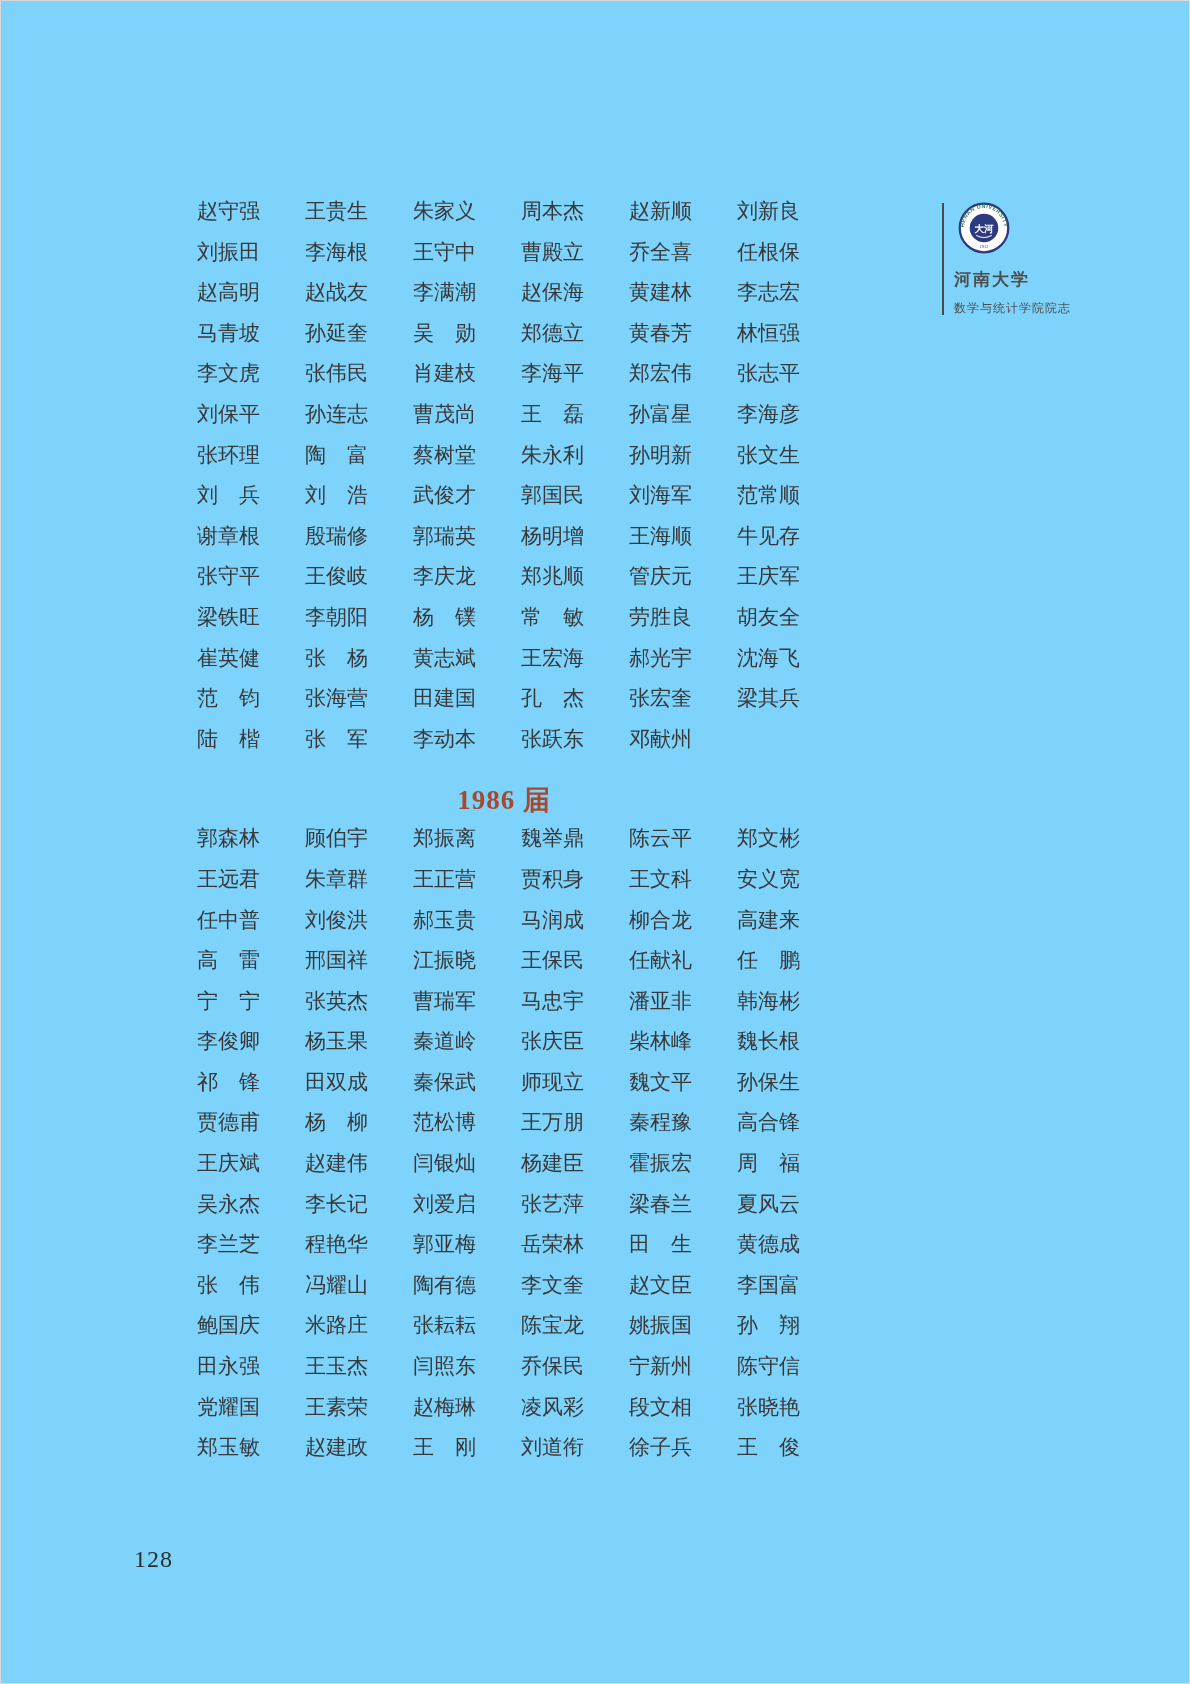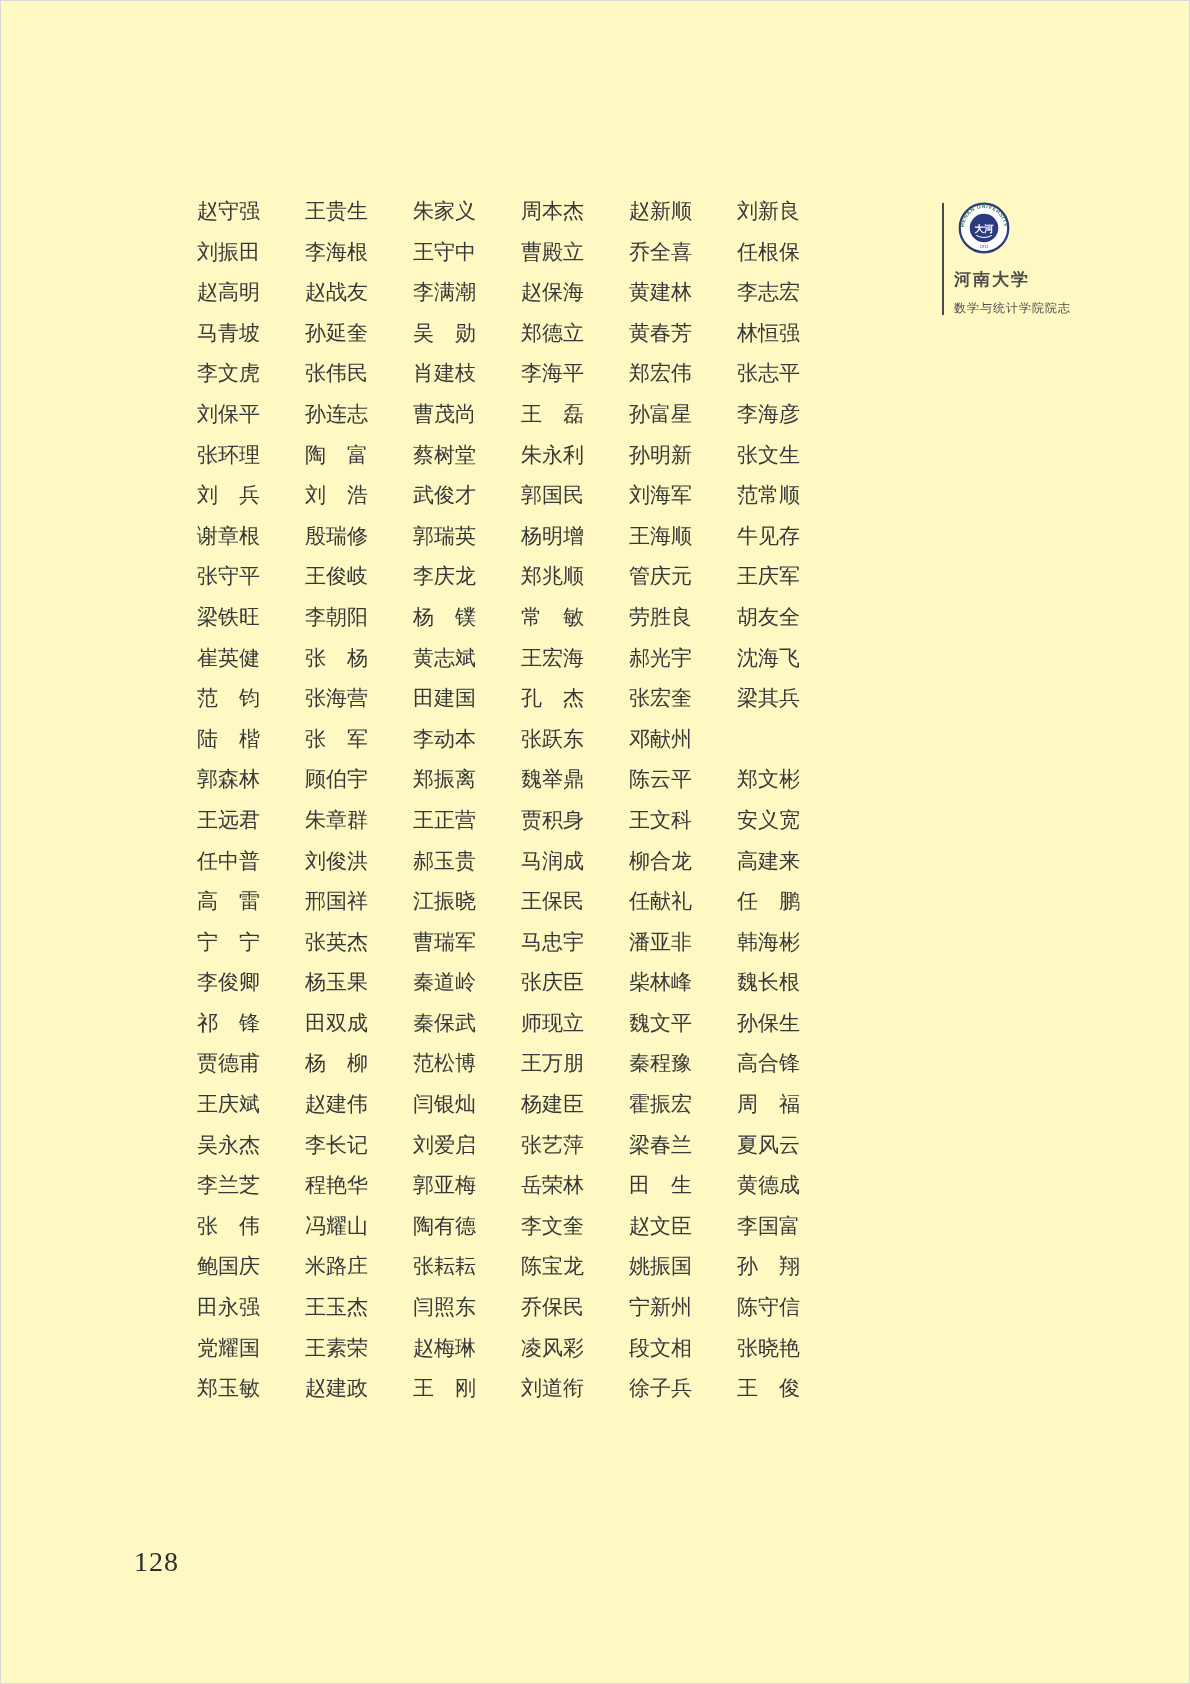--- a/index.html
+++ b/index.html
@@ -2,21 +2,21 @@
 <html><head>
 <meta charset="utf-8">
 <style>
   * { margin: 0; padding: 0; box-sizing: border-box; }
   html, body { background: #f2f2f2; }
   .page {
     position: relative;
     width: 1190px;
     height: 1684px;
     margin: 0 auto;
-    background: #fef9c3;
+    background: #7dd3fc;
     border: 1px solid #d8d8d8;
     font-family: "Liberation Serif", "DejaVu Serif", serif;
     overflow: hidden;
   }
   .content {
     position: absolute;
     left: 196px;
     top: 190px;
     width: 648px;
   }
@@ -88,21 +88,21 @@
     top: 98px;
     font-size: 12px;
     color: #4e4e4e;
     letter-spacing: 1px;
     white-space: nowrap;
   }
   .pageno {
     position: absolute;
     left: 133px;
     top: 1545px;
-    font-size: 28px;
+    font-size: 24px;
     color: #2d2d2d;
     letter-spacing: 1px;
   }
 </style>
 </head>
 <body>
 
 <div class="page">
 
   <main class="content">
@@ -186,20 +186,21 @@
         <div class="name-cell">张宏奎</div>
         <div class="name-cell">梁其兵</div>
         <div class="name-cell">陆　楷</div>
         <div class="name-cell">张　军</div>
         <div class="name-cell">李动本</div>
         <div class="name-cell">张跃东</div>
         <div class="name-cell">邓献州</div>
         <div class="name-cell"></div>
       </div>
 
+    <h2 class="year-heading" style="color: rgb(168, 73, 46);"><span>1986 届</span></h2>
 
 
     <div class="name-grid" id="grid-1">
         <div class="name-cell">郭森林</div>
         <div class="name-cell">顾伯宇</div>
         <div class="name-cell">郑振离</div>
         <div class="name-cell">魏举鼎</div>
         <div class="name-cell">陈云平</div>
         <div class="name-cell">郑文彬</div>
         <div class="name-cell">王远君</div>

